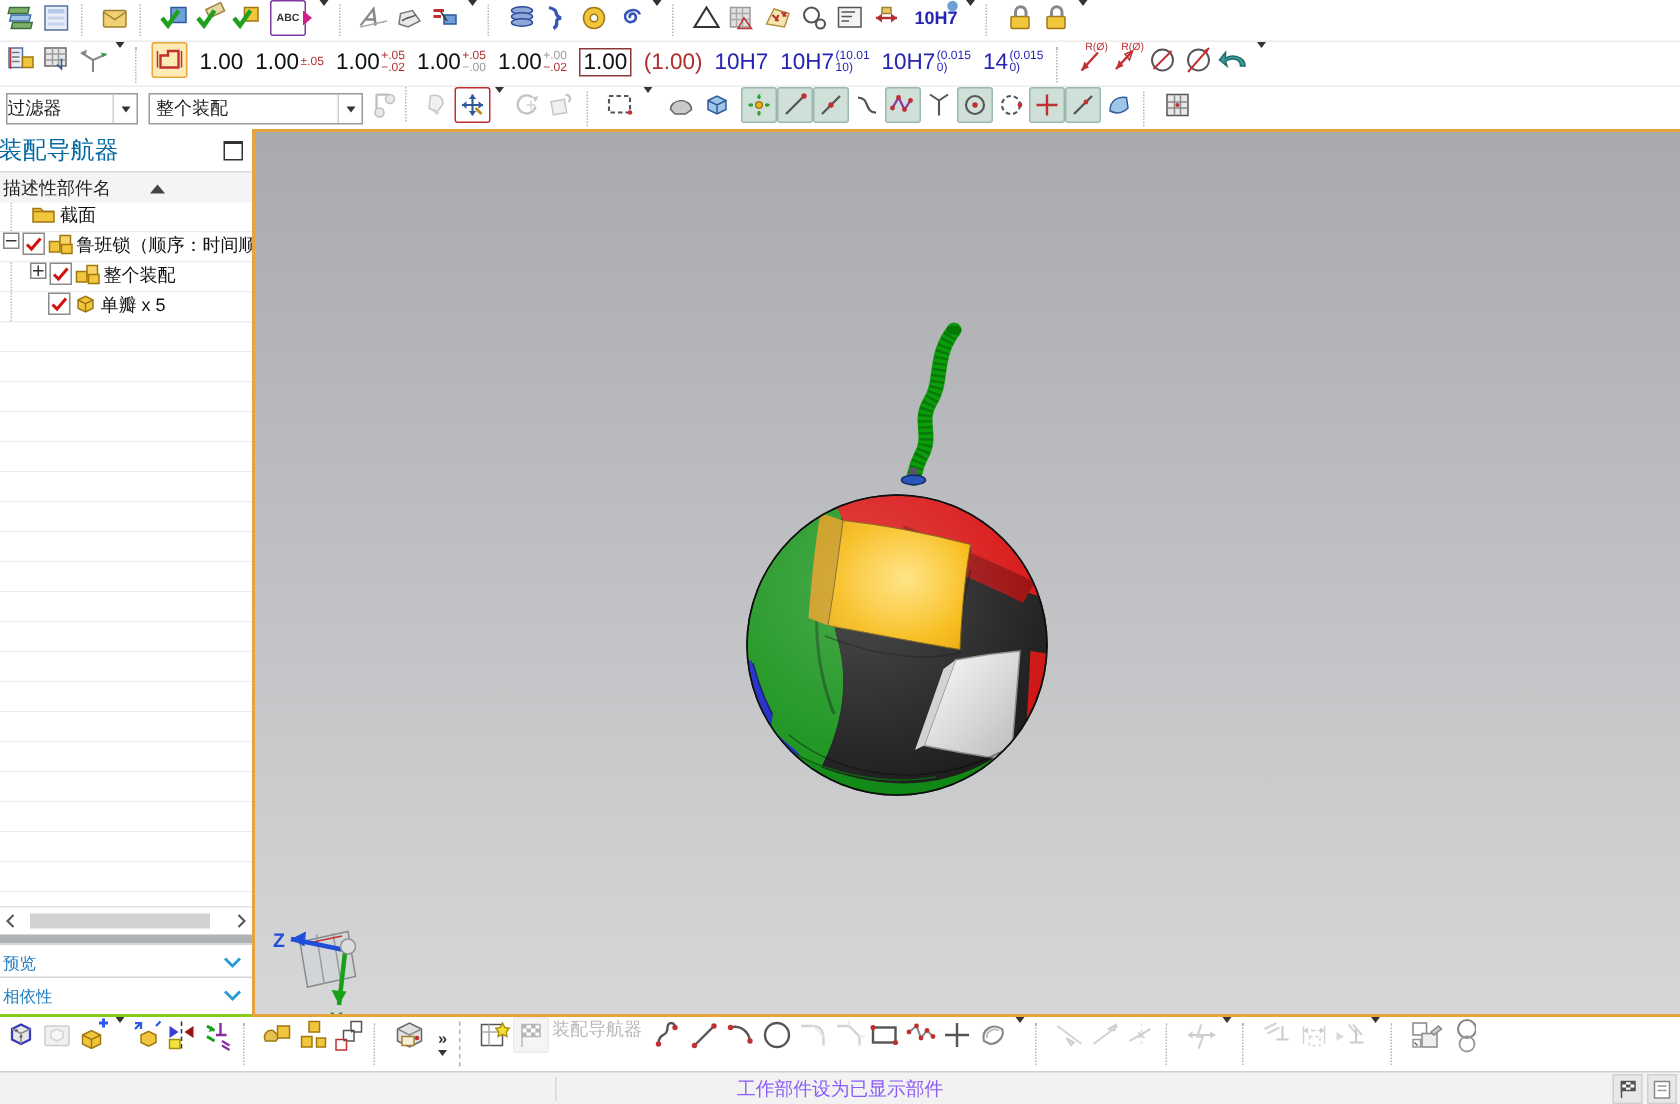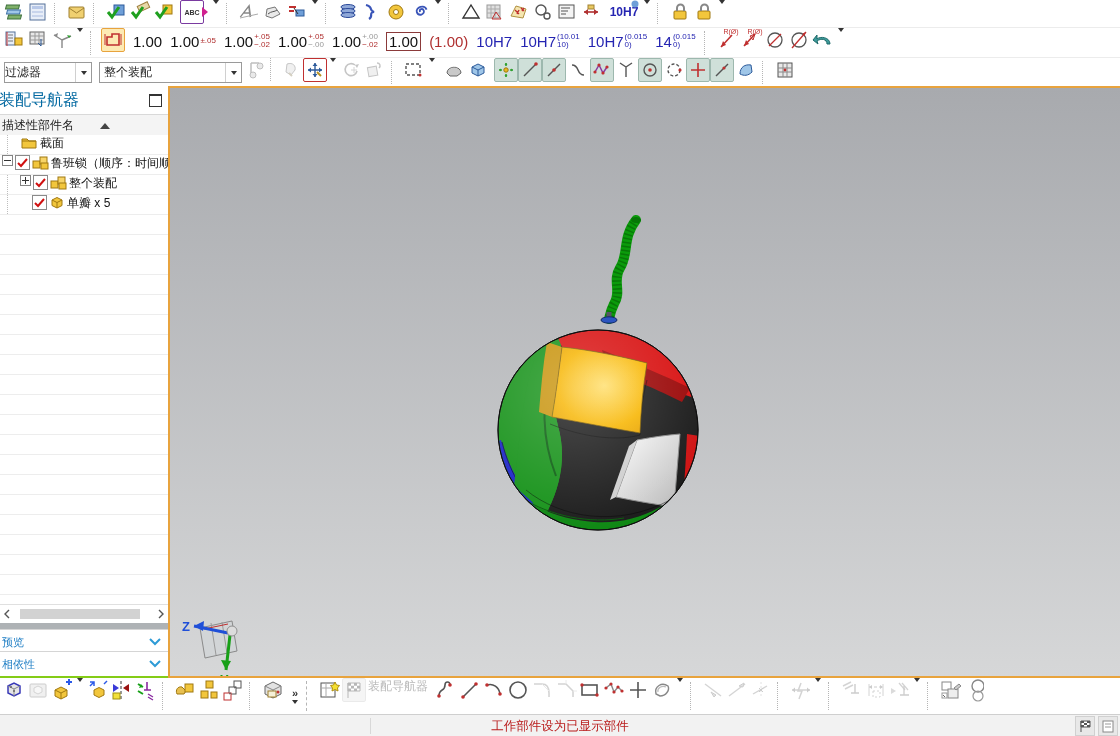--- a/index.html
+++ b/index.html
@@ -68,21 +68,21 @@
   
   #btoolbar{position:absolute;left:0;top:678px;height:36px;right:0;background:#fff;display:flex;align-items:center;border-bottom:1px solid #d8d8d8}
   .vdash{width:7px;height:86%;border-left:1px dashed #b5b5b5;margin:0 2px}
   .expandcol{display:flex;flex-direction:column;align-items:center;justify-content:center;width:18px;line-height:9px}
   .expandcol .lbl{font-size:11px;font-weight:bold;color:#333}
   .finish-label{color:#b9b9b9;font-size:12px;margin:0 6px 0 2px;white-space:nowrap}
   
   #statusbar{position:absolute;left:0;top:714px;height:22px;right:0;background:#f2f2f2;
              border-top:1px solid #cfcfcf;display:flex;align-items:center}
   #statusbar .sdiv{width:1px;height:70%;background:#d8d8d8;position:absolute;left:370px}
-  #statusbar .msg{position:absolute;left:0;right:0;text-align:center;font-size:12.5px;color:#b91c1c}
+  #statusbar .msg{position:absolute;left:0;right:0;text-align:center;font-size:12.5px;color:#8b5cf6}
   #statusbar .sicons{position:absolute;right:2px;display:flex;gap:3px}
   .mini{width:18px;height:18px;display:flex;align-items:center;justify-content:center;border:1px solid #d0d0d0;background:#e8e8e8}
 </style>
 </head>
 <body>
 
 <div id="row1" class="tb-row">
   <div class="grp">
     <span class="ic">
         <svg width="20" height="20">

